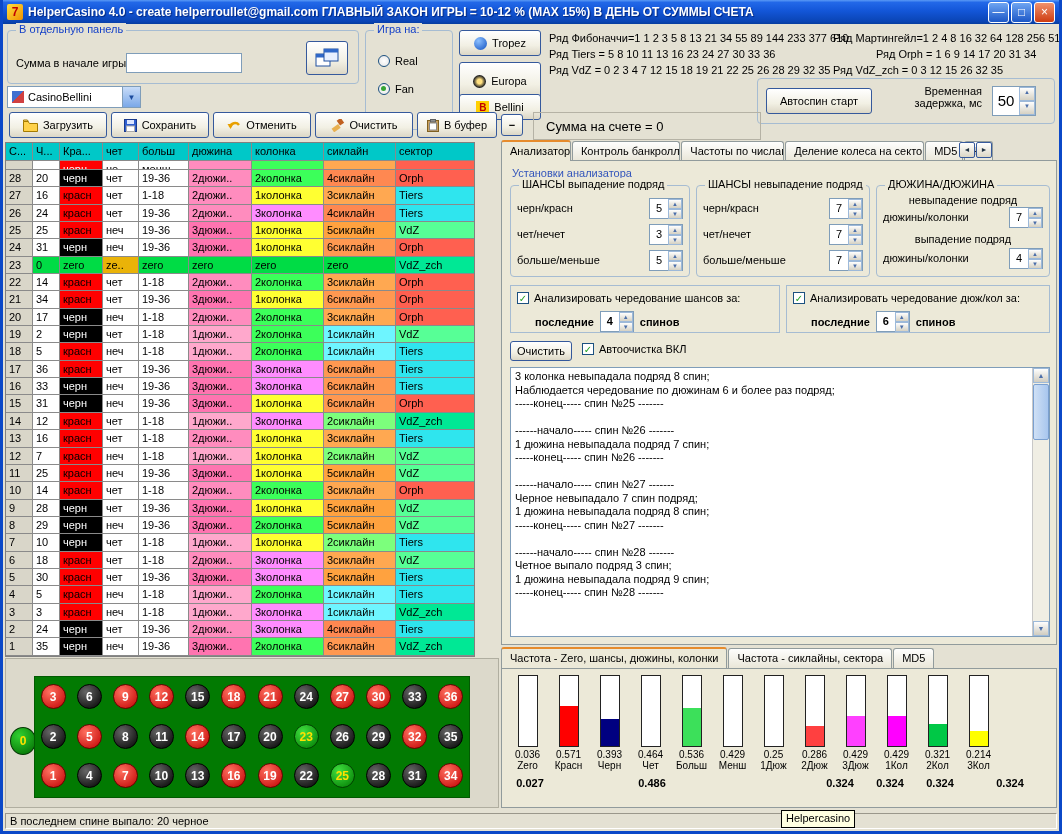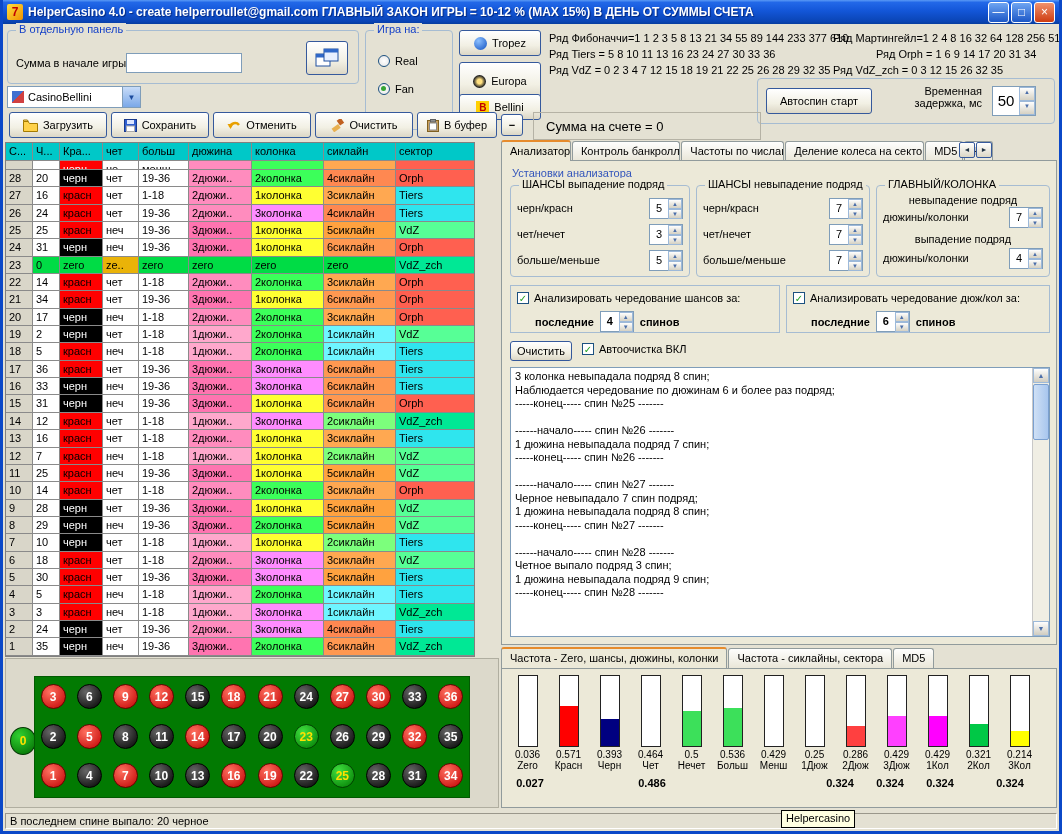--- a/index.html
+++ b/index.html
@@ -787,21 +787,21 @@
             <span class="spin-val">7</span>
             <span class="spin-btns">
                 <i>▲</i>
                 <i>▼</i>
               </span>
           </span>
         </div>
       </div>
 
       <div class="gbox" style="left:374px;top:24px;width:174px;height:92px;">
-        <span class="gb-title">ГЛАВНЫЙ/КОЛОНКА</span>
+        <span class="gb-title">ДЮЖИНА/ДЮЖИНА</span>
         <span class="acenter" style="top:8px;">невыпадение подряд</span>
         <div class="arow" style="top:21px;">
           <span>дюжины/колонки</span>
           <span class="spin">
             <span class="spin-val">7</span>
             <span class="spin-btns">
                 <i>▲</i>
                 <i>▼</i>
               </span>
           </span>
@@ -920,27 +920,20 @@
           </div>
           <div class="bar-slot">
             <div class="bar-outline">
               <div class="bar-fill" style="height: 46.4%; background: rgb(255, 255, 255);"></div>
             </div>
             <div class="bar-value">0.464</div>
             <div class="bar-label">Чет</div>
           </div>
           <div class="bar-slot">
             <div class="bar-outline">
-              <div class="bar-fill" style="height: 50%; background: rgb(60, 224, 90);"></div>
-            </div>
-            <div class="bar-value">0.5</div>
-            <div class="bar-label">Нечет</div>
-          </div>
-          <div class="bar-slot">
-            <div class="bar-outline">
               <div class="bar-fill" style="height: 53.6%; background: rgb(60, 224, 90);"></div>
             </div>
             <div class="bar-value">0.536</div>
             <div class="bar-label">Больш</div>
           </div>
           <div class="bar-slot">
             <div class="bar-outline">
               <div class="bar-fill" style="height: 42.9%; background: rgb(255, 255, 255);"></div>
             </div>
             <div class="bar-value">0.429</div>

